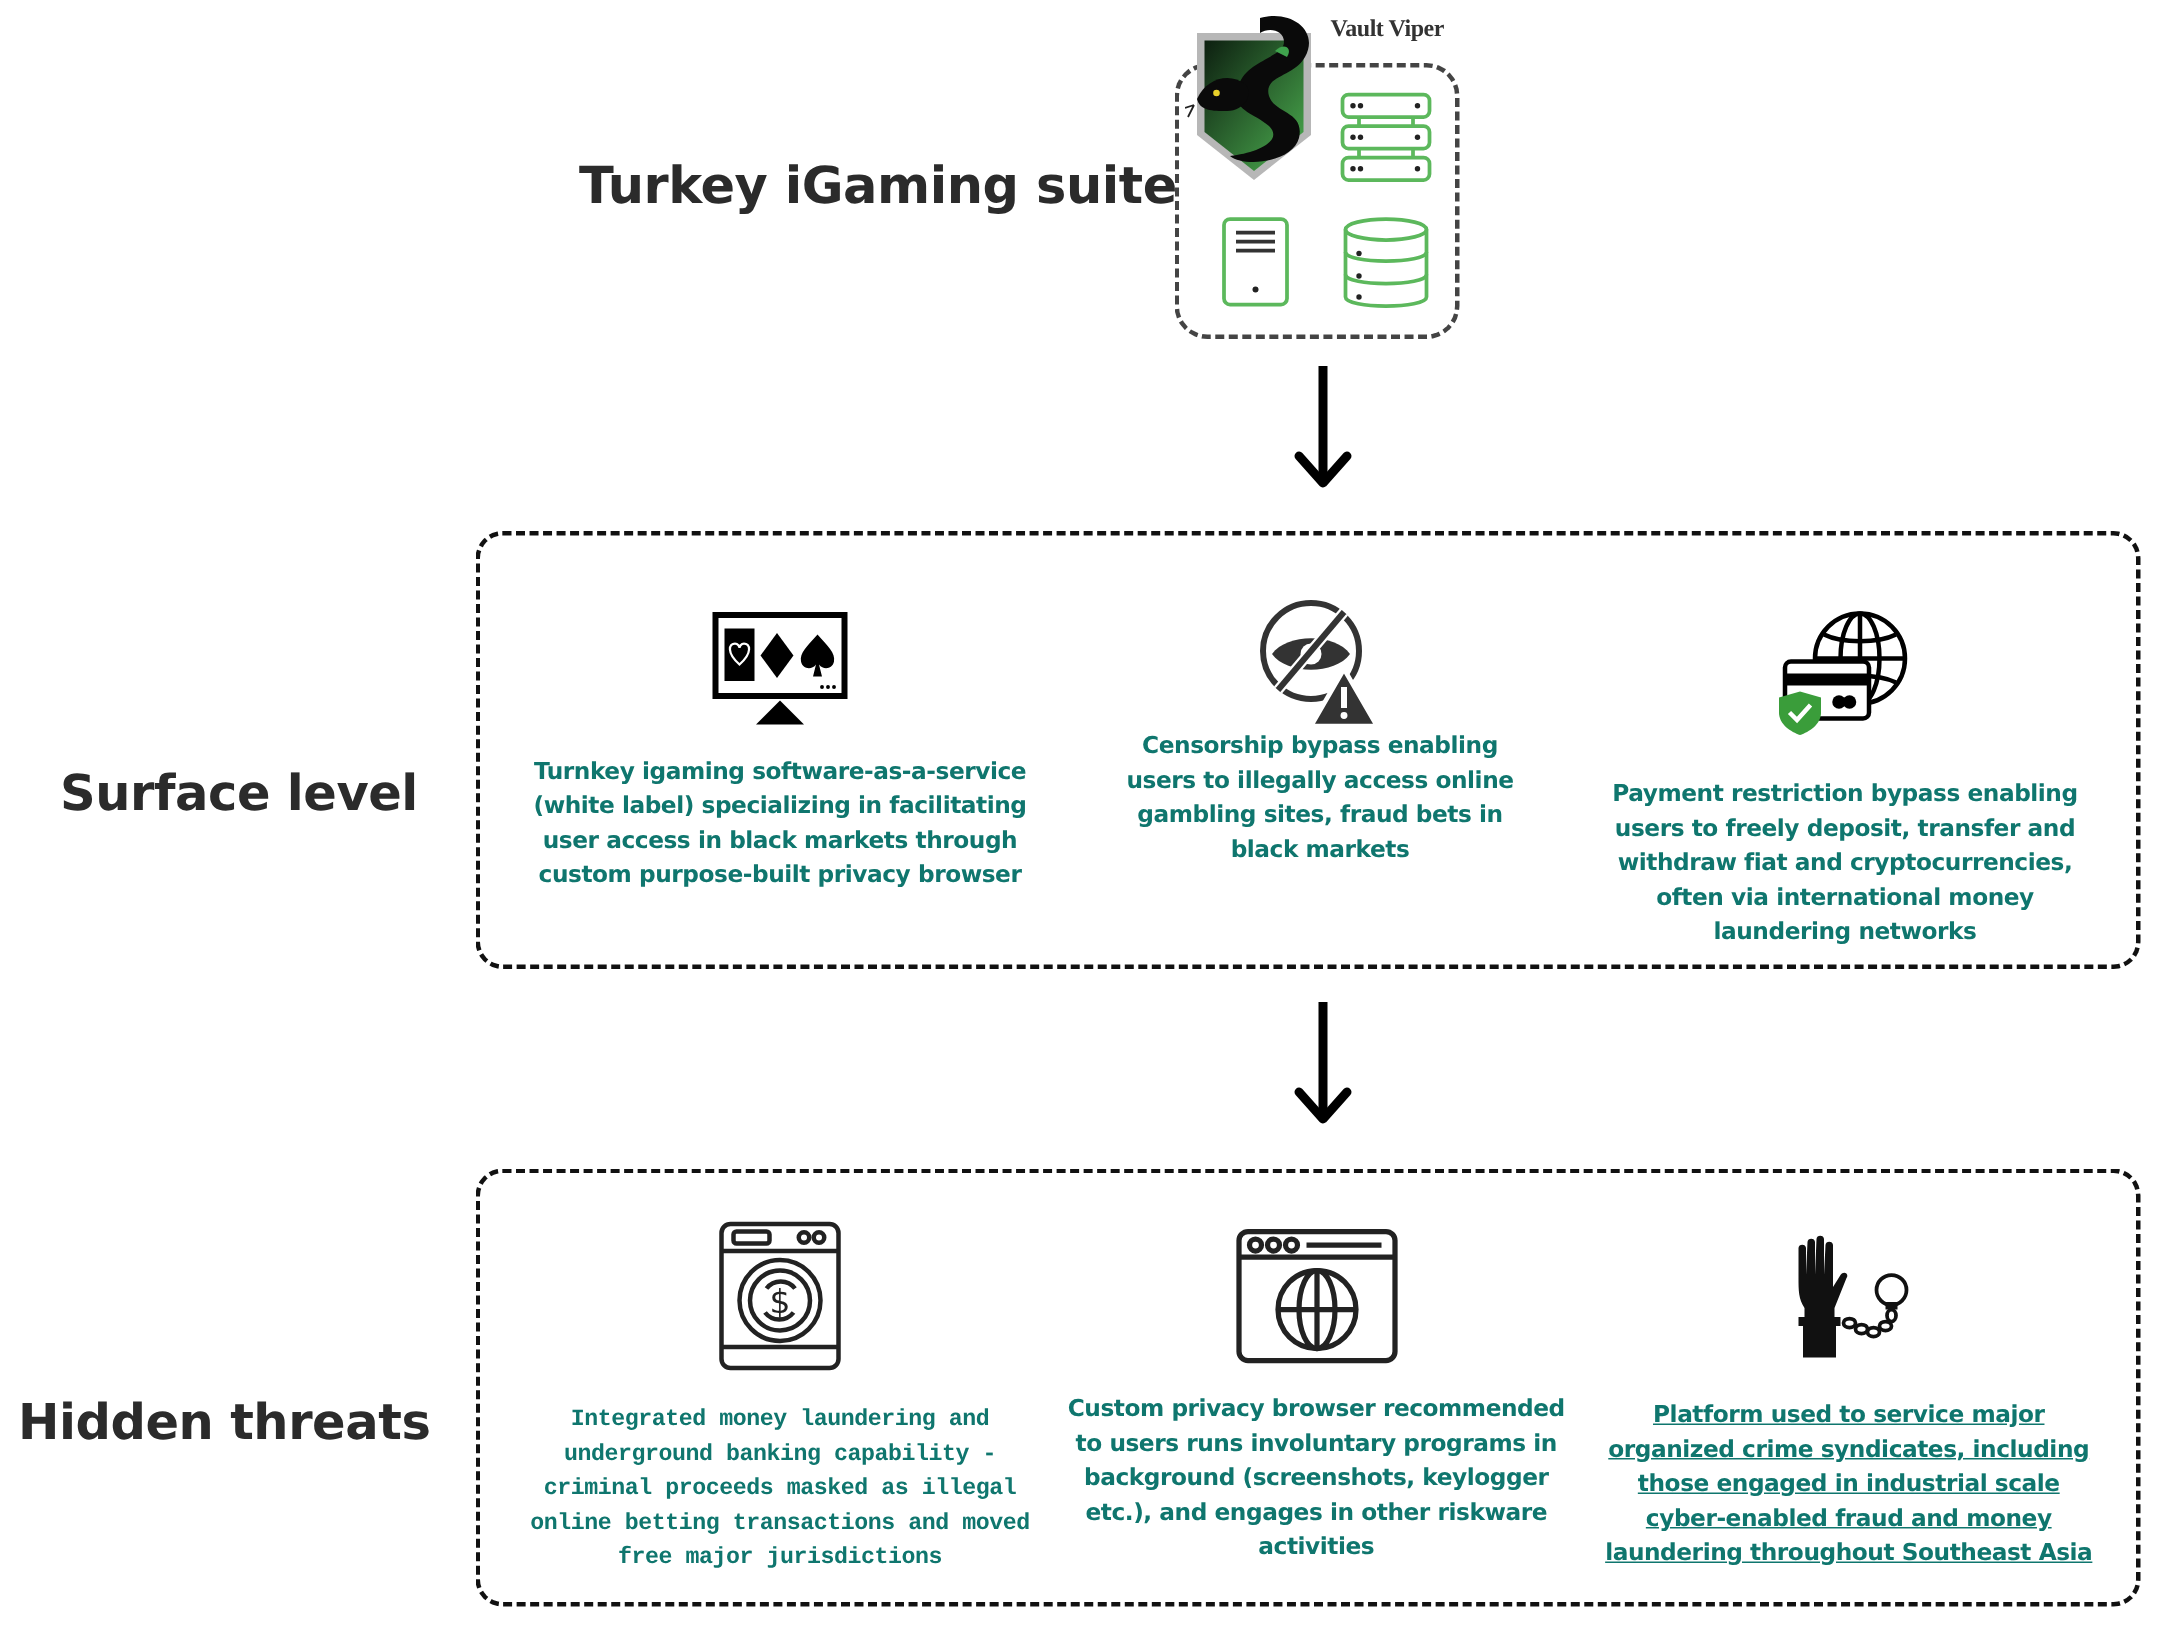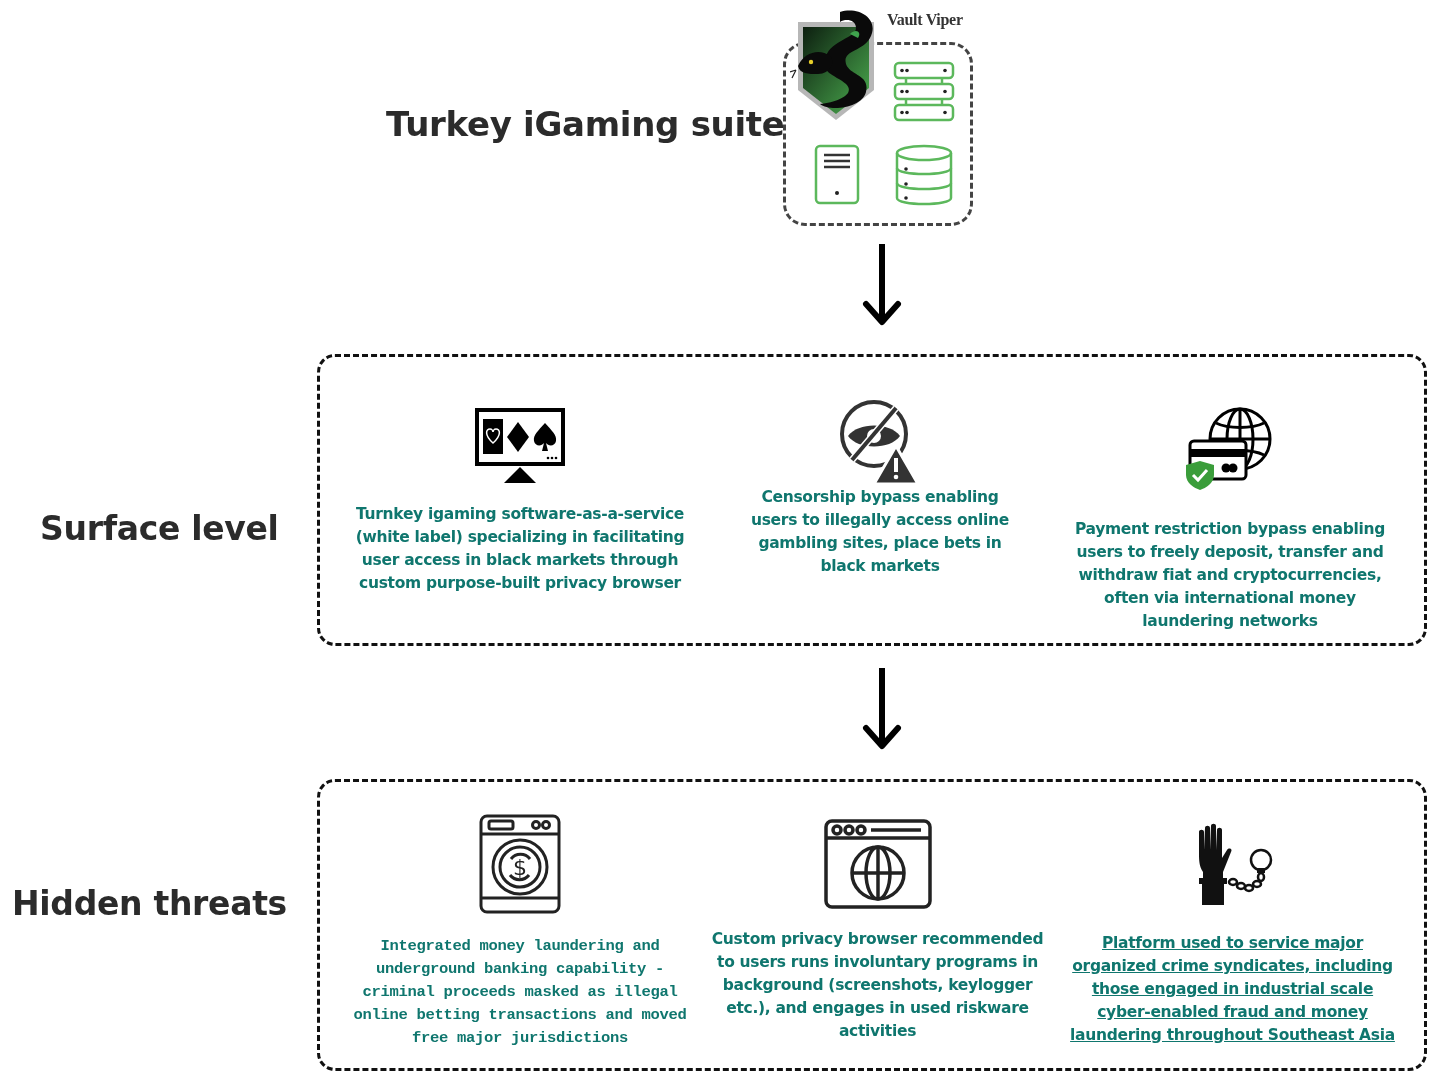--- a/index.html
+++ b/index.html
@@ -121,21 +121,21 @@
     <circle cx="36" cy="38" r="7" fill="#fff"></circle>
     <line x1="14" y1="62" x2="58" y2="10" stroke="#fff" stroke-width="7"></line>
     <line x1="14" y1="62" x2="58" y2="10" stroke="#333" stroke-width="4"></line>
     <path d="M58 48 L80 86 L36 86 Z" fill="#333" stroke="#fff" stroke-width="3" stroke-linejoin="round"></path>
     <rect x="56" y="60" width="4" height="14" fill="#fff"></rect>
     <circle cx="58" cy="79" r="2.3" fill="#fff"></circle>
   </svg>
   <div class="desc" style="">
     <div>Censorship bypass enabling</div>
     <div>users to illegally access online</div>
-    <div>gambling sites, place bets in</div>
+    <div>gambling sites, fraud bets in</div>
     <div>black markets</div>
   </div>
 </div>
 
 <div class="card" style="left:1070px; top:405px; width:320px;">
   <svg class="icon" width="92" height="86" viewBox="0 0 92 86">
     <g fill="none" stroke="#000" stroke-width="3">
       <circle cx="56" cy="34" r="30"></circle>
       <ellipse cx="56" cy="34" rx="13" ry="30"></ellipse>
       <line x1="56" y1="4" x2="56" y2="64"></line>
@@ -157,21 +157,21 @@
     <div>often via international money</div>
     <div>laundering networks</div>
   </div>
 </div>
 
 <svg class="arrow" style="left:860px; top:666px;" width="44" height="86" viewBox="0 0 44 86">
   <line x1="22" y1="2" x2="22" y2="78" stroke="#000" stroke-width="6"></line>
   <polyline points="6,62 22,80 38,62" fill="none" stroke="#000" stroke-width="6" stroke-linecap="round" stroke-linejoin="round"></polyline>
 </svg>
 
-<div class="section-title" style="left:12px; top:884px; font-size:33px;">Hidden threats</div>
+<div class="section-title" style="left:12px; top:928px; font-size:33px;">Hidden threats</div>
 <div class="box" style="left:317px; top:779px; width:1110px; height:292px;"></div>
 
 <div class="card" style="left:345px; top:813px; width:350px;">
   <svg class="icon" width="84" height="102" viewBox="0 0 84 102">
     <g fill="none" stroke="#222" stroke-width="3">
       <rect x="3" y="3" width="78" height="96" rx="6"></rect>
       <line x1="3" y1="21" x2="81" y2="21"></line>
       <line x1="3" y1="85" x2="81" y2="85"></line>
       <rect x="11" y="8" width="24" height="8" rx="2"></rect>
       <circle cx="58" cy="12" r="3.5"></circle>
@@ -204,21 +204,21 @@
       <circle cx="55" cy="55" r="26"></circle>
       <ellipse cx="55" cy="55" rx="12" ry="26"></ellipse>
       <line x1="55" y1="29" x2="55" y2="81"></line>
       <line x1="29" y1="55" x2="81" y2="55"></line>
     </g>
   </svg>
   <div class="desc" style="margin-top:18px;">
     <div>Custom privacy browser recommended</div>
     <div>to users runs involuntary programs in</div>
     <div>background (screenshots, keylogger</div>
-    <div>etc.), and engages in used riskware</div>
+    <div>etc.), and engages in other riskware</div>
     <div>activities</div>
   </div>
 </div>
 
 <div class="card" style="left:1070px; top:822px; width:325px;">
   <svg class="icon" width="84" height="84" viewBox="0 0 84 84">
     <path d="M8 30 L8 10 C8 7 13 7 13 10 L13 28 L14 6 C14 3 19 3 19 6 L19 28 L20 4 C20 1 25 1 25 4 L25 28 L26 8 C26 5 31 5 31 8 L31 36 L36 28 C38 25 42 27 40 30 L32 50 L32 58 L12 58 L12 50 C8 44 8 38 8 30 Z" fill="#111"></path>
     <rect x="11" y="61" width="22" height="22" fill="#111"></rect>
     <rect x="8" y="56" width="28" height="6" fill="#111"></rect>
     <g fill="none" stroke="#111" stroke-width="2.5">

